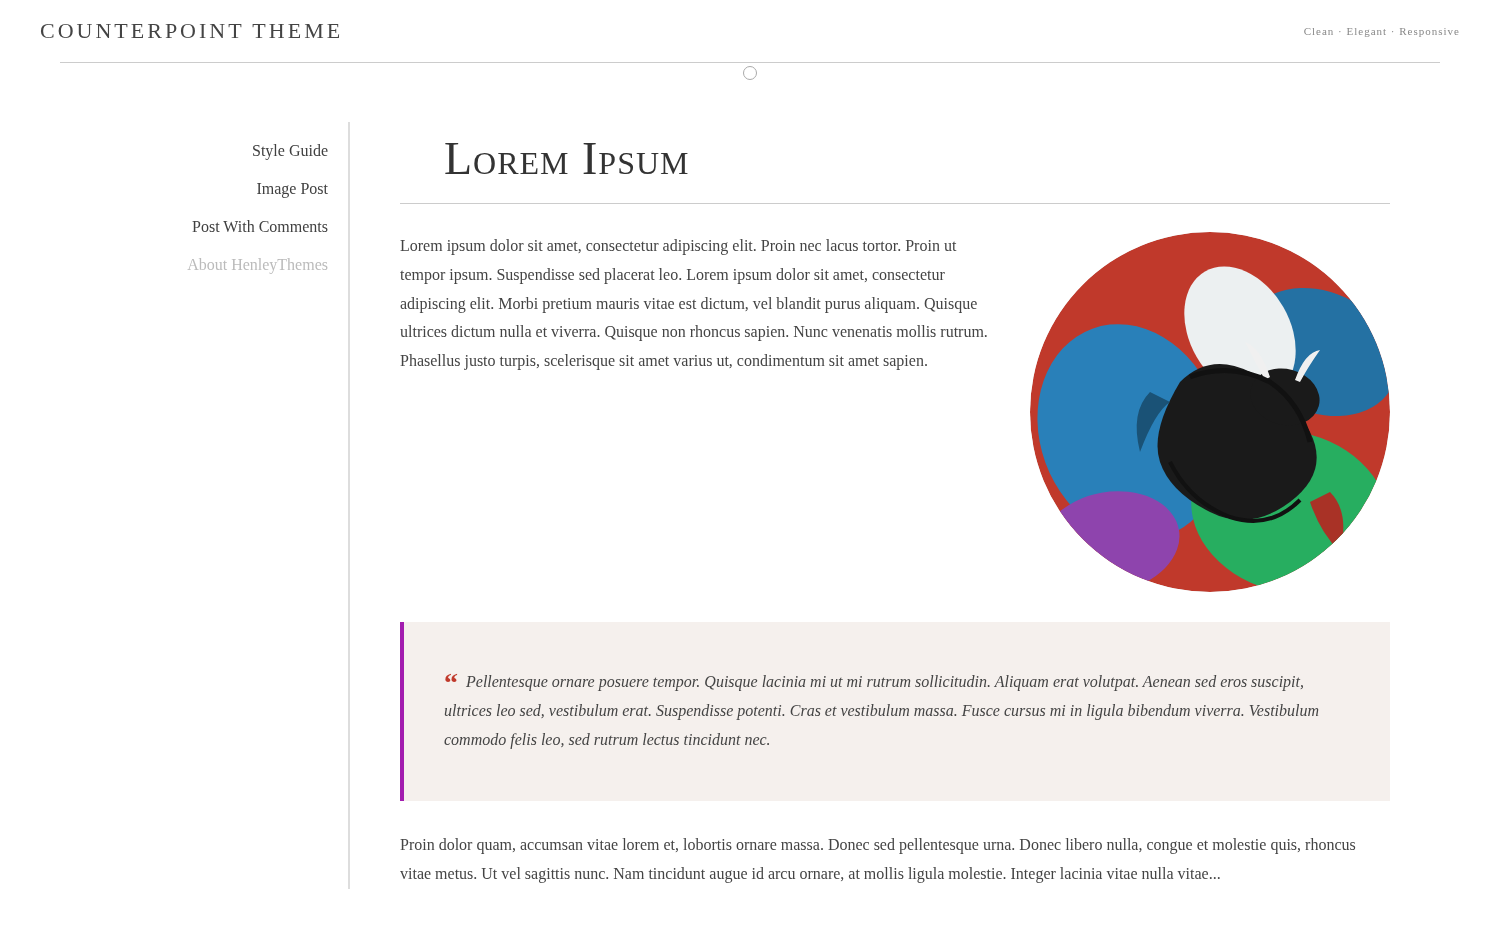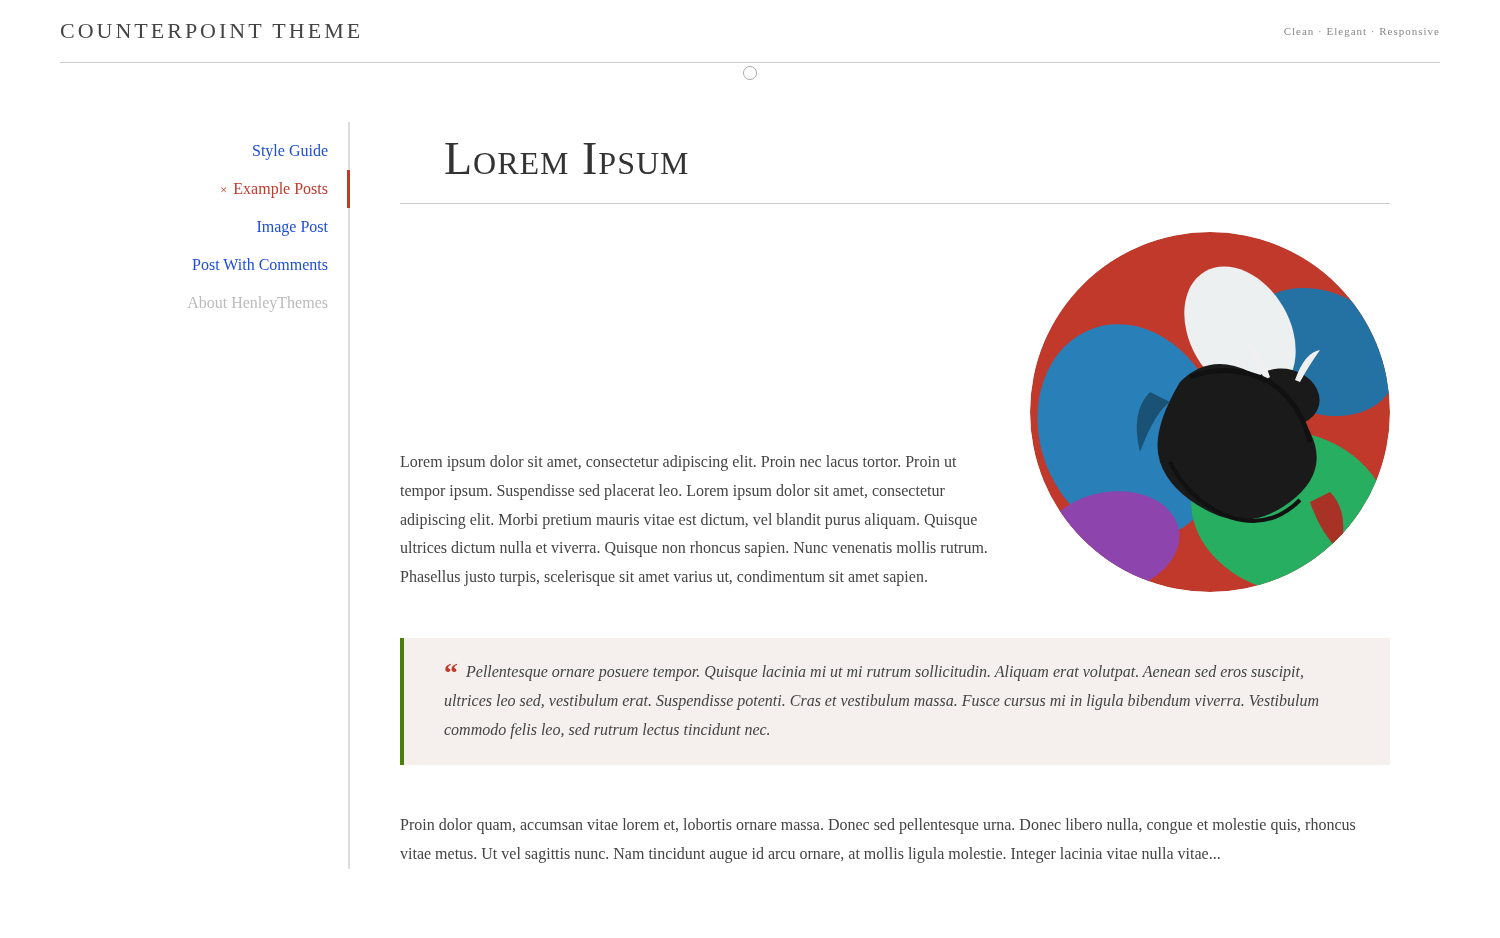--- a/index.html
+++ b/index.html
@@ -9,21 +9,21 @@
       background: #fff;
       color: #333;
       font-size: 16px;
     }
 
     
     .site-header {
       display: flex;
       justify-content: space-between;
       align-items: center;
-      padding: 18px 60px;
+      padding: 18px 40px;
       border-bottom: none;
     }
 
     .site-title {
       font-family: Georgia, serif;
       font-size: 22px;
       font-weight: normal;
       letter-spacing: 3px;
       color: #444;
       text-transform: uppercase;
@@ -69,21 +69,21 @@
       text-align: right;
       padding-right: 0;
       padding-top: 10px;
       border-right: 2px solid #ddd;
       position: relative;
     }
 
     .sidebar-item {
       display: block;
       padding: 10px 20px 10px 0;
-      color: #1d4ed8;
+      color: #404040;
       font-family: Georgia, serif;
       font-size: 16px;
       cursor: pointer;
       text-decoration: none;
       transition: color 0.2s;
     }
 
     .sidebar-item.active {
       color: #c0392b;
       font-weight: normal;
@@ -131,21 +131,21 @@
     .post-divider {
       border: none;
       border-top: 1px solid #ccc;
       margin-bottom: 28px;
     }
 
     .post-intro-section {
       display: flex;
       gap: 40px;
       margin-bottom: 30px;
-      align-items: flex-end;
+      align-items: flex-start;
     }
 
     .post-text-intro {
       flex: 1;
       font-family: Georgia, serif;
       font-size: 16px;
       line-height: 1.8;
       color: #444;
     }
 
@@ -160,23 +160,23 @@
     }
 
     
     .post-image-circle svg {
       width: 100%;
       height: 100%;
     }
 
     .blockquote-section {
       background: #f5f0ed;
-      border-left: 4px solid #4d7c0f;
-      padding: 20px 40px;
-      margin: 46px 0;
+      border-left: 4px solid #a21caf;
+      padding: 46px 40px;
+      margin: 30px 0;
       font-family: Georgia, serif;
       font-style: italic;
       font-size: 16px;
       line-height: 1.8;
       color: #444;
     }
 
     .blockquote-marks {
       color: #c0392b;
       font-size: 28px;
@@ -206,23 +206,20 @@
 <div class="header-divider">
   <div class="header-divider-circle"></div>
 </div>
 
 <div class="main-layout">
 
   <nav class="sidebar">
     <a class="sidebar-item">
       <span>Style Guide</span>
     </a>
-    <a class="sidebar-item active">
-      <span class="active-x">×</span><span>Example Posts</span>
-    </a>
     <a class="sidebar-item">
       <span>Image Post</span>
     </a>
     <a class="sidebar-item">
       <span>Post With Comments</span>
     </a>
     <a class="sidebar-item muted">
       <span>About HenleyThemes</span>
     </a>
   </nav>

